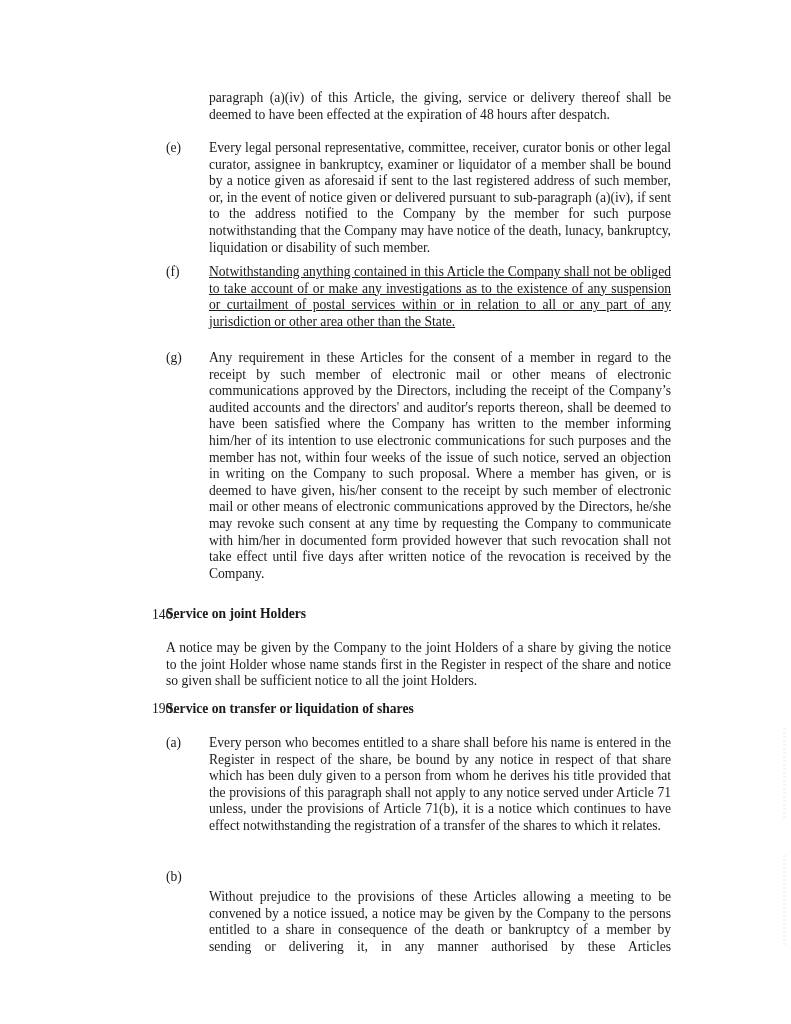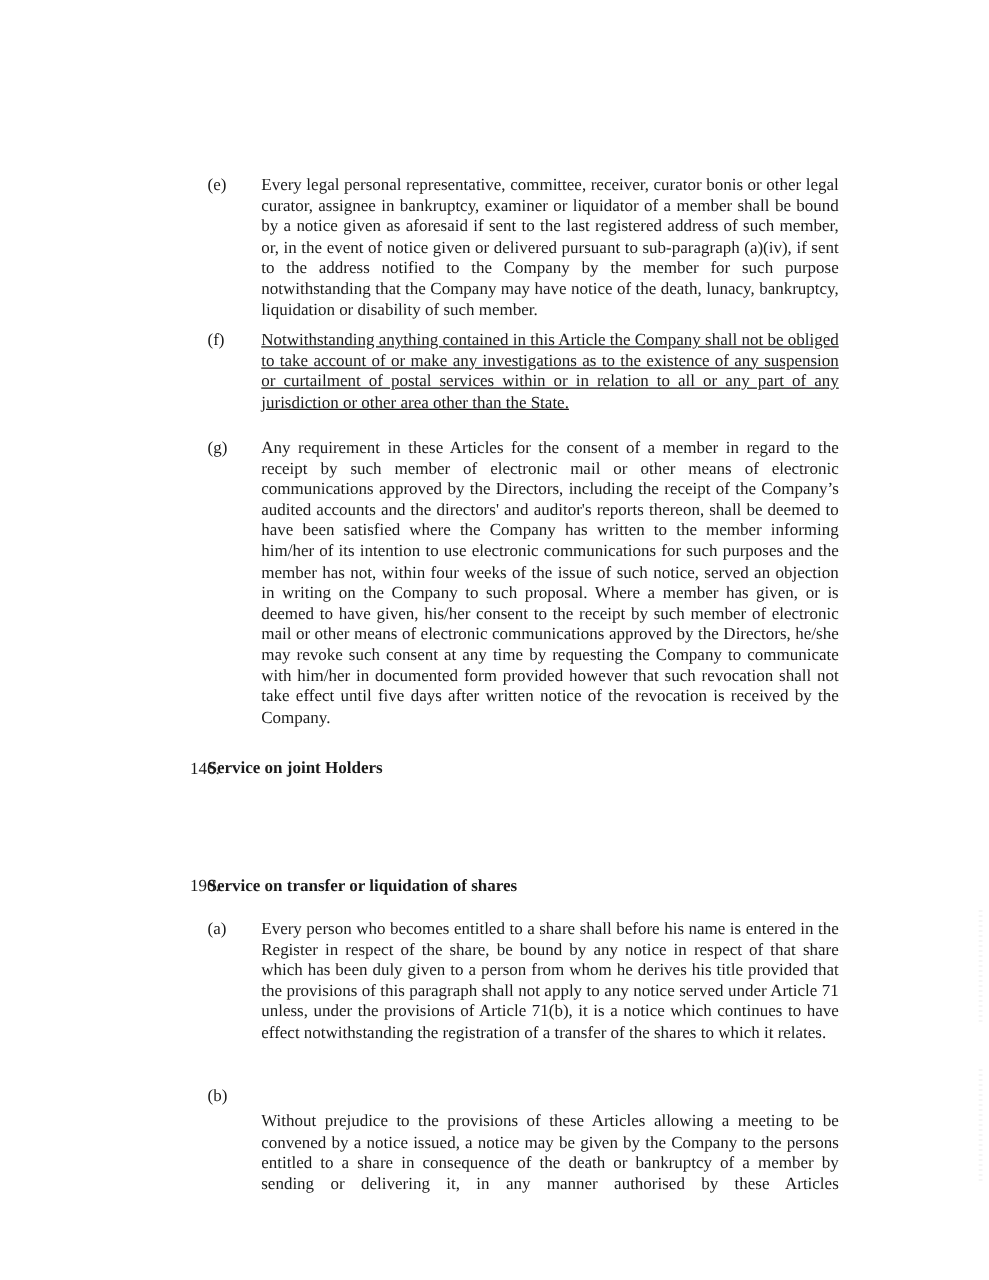--- a/index.html
+++ b/index.html
@@ -57,32 +57,34 @@
     width: 3px;
     background: repeating-linear-gradient(to bottom, #eeeeee 0 2px, #ffffff 2px 4px);
     opacity: 0.6;
   }
 </style>
 </head>
 <body>
 
 <div class="page">
 
+  <div class="block body-text" style="top:90px;">paragraph (a)(iv) of this Article, the giving, service or delivery thereof shall be deemed to have been effected at the expiration of 48 hours after despatch.</div>
 
   <div class="item-label" style="top:140px;">(e)</div>
   <div class="block body-text" style="top:140px;">Every legal personal representative, committee, receiver, curator bonis or other legal curator, assignee in bankruptcy, examiner or liquidator of a member shall be bound by a notice given as aforesaid if sent to the last registered address of such member, or, in the event of notice given or delivered pursuant to sub-paragraph (a)(iv), if sent to the address notified to the Company by the member for such purpose notwithstanding that the Company may have notice of the death, lunacy, bankruptcy, liquidation or disability of such member.</div>
 
   <div class="item-label" style="top:264px;">(f)</div>
   <div class="block body-text" style="top:264px;text-decoration:underline;">Notwithstanding anything contained in this Article the Company shall not be obliged to take account of or make any investigations as to the existence of any suspension or curtailment of postal services within or in relation to all or any part of any jurisdiction or other area other than the State.</div>
 
   <div class="item-label" style="top:350px;">(g)</div>
   <div class="block body-text" style="top:350px;">Any requirement in these Articles for the consent of a member in regard to the receipt by such member of electronic mail or other means of electronic communications approved by the Directors, including the receipt of the Company’s audited accounts and the directors' and auditor's reports thereon, shall be deemed to have been satisfied where the Company has written to the member informing him/her of its intention to use electronic communications for such purposes and the member has not, within four weeks of the issue of such notice, served an objection in writing on the Company to such proposal.  Where a member has given, or is deemed to have given, his/her consent to the receipt by such member of electronic mail or other means of electronic communications approved by the Directors, he/she may revoke such consent at any time by requesting the Company to communicate with him/her in documented form provided however that such revocation shall not take effect until five days after written notice of the revocation is received by the Company.</div>
 
   <div class="sec-num" style="top:607px;">146.</div>
   <div class="sec-heading" style="top:606px;font-family:Liberation Serif, serif;">Service on joint Holders</div>
+  <div class="block sec-body" style="top:640px;">A notice may be given by the Company to the joint Holders of a share by giving the notice to the joint Holder whose name stands first in the Register in respect of the share and notice so given shall be sufficient notice to all the joint Holders.</div>
 
   <div class="sec-num" style="top:701px;">190.</div>
   <div class="sec-heading" style="top:701px;">Service on transfer or liquidation of shares</div>
 
   <div class="item-label" style="top:735px;">(a)</div>
   <div class="block body-text" style="top:735px;">Every person who becomes entitled to a share shall before his name is entered in the Register in respect of the share, be bound by any notice in respect of that share which has been duly given to a person from whom he derives his title provided that the provisions of this paragraph shall not apply to any notice served under Article 71 unless, under the provisions of Article 71(b), it is a notice which continues to have effect notwithstanding the registration of a transfer of the shares to which it relates.</div>
 
   <div class="item-label" style="top:869px;">(b)</div>
   <div class="block body-text" style="top:889px; text-align-last: justify;">Without prejudice to the provisions of these Articles allowing a meeting to be convened by a notice issued, a notice may be given by the Company to the persons entitled to a share in consequence of the death or bankruptcy of a member by sending or delivering it, in any manner authorised by these Articles</div>
 

